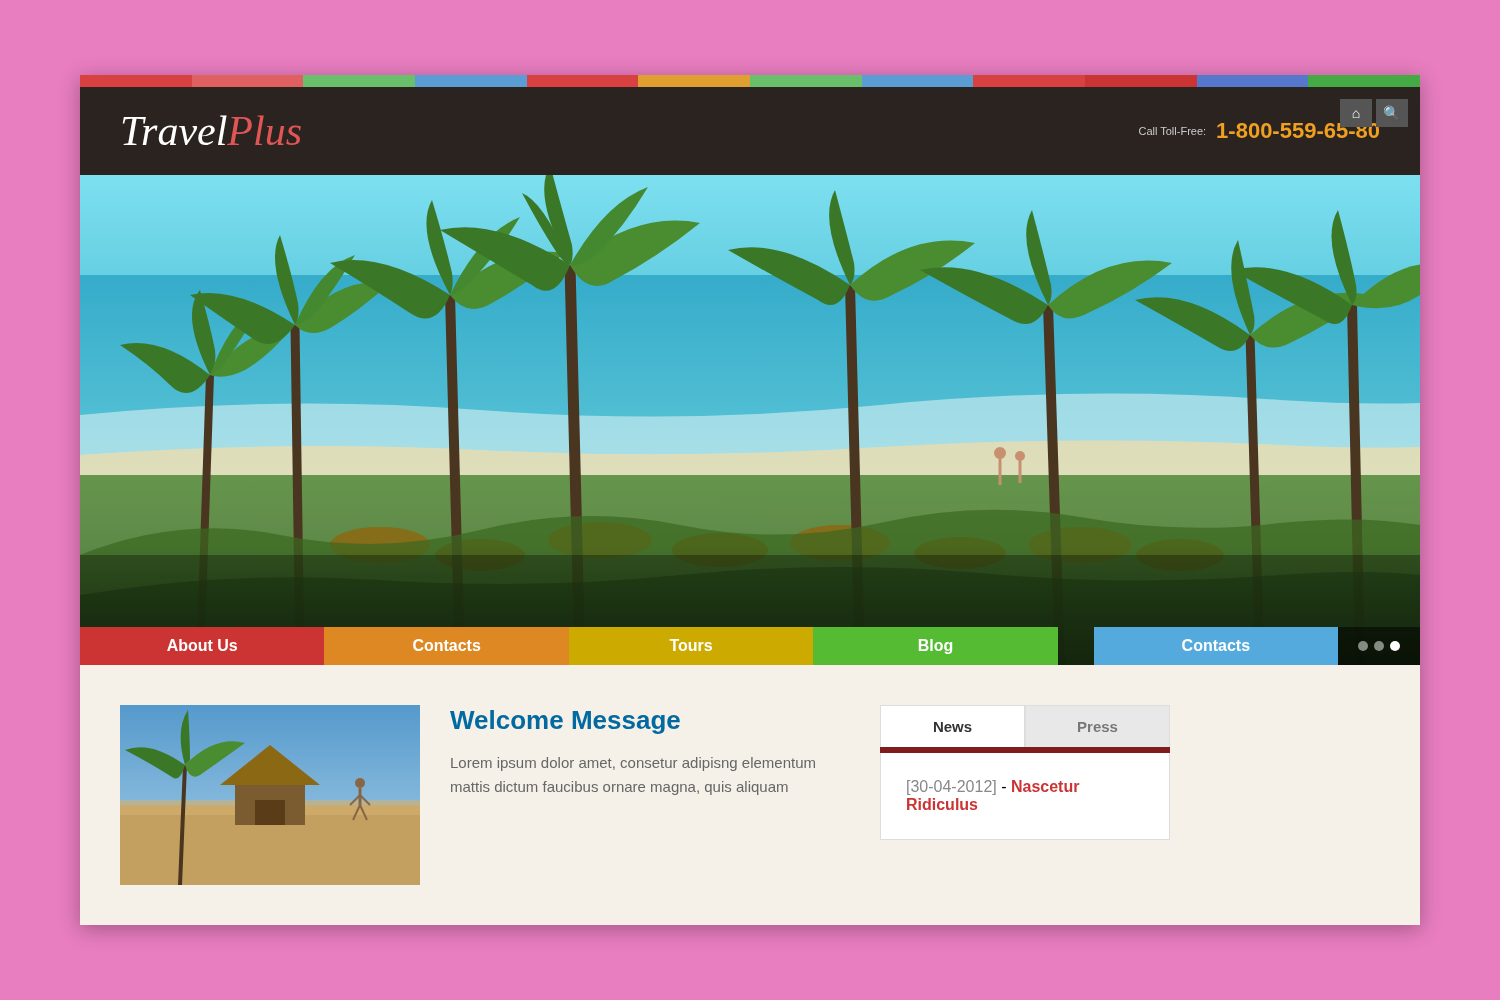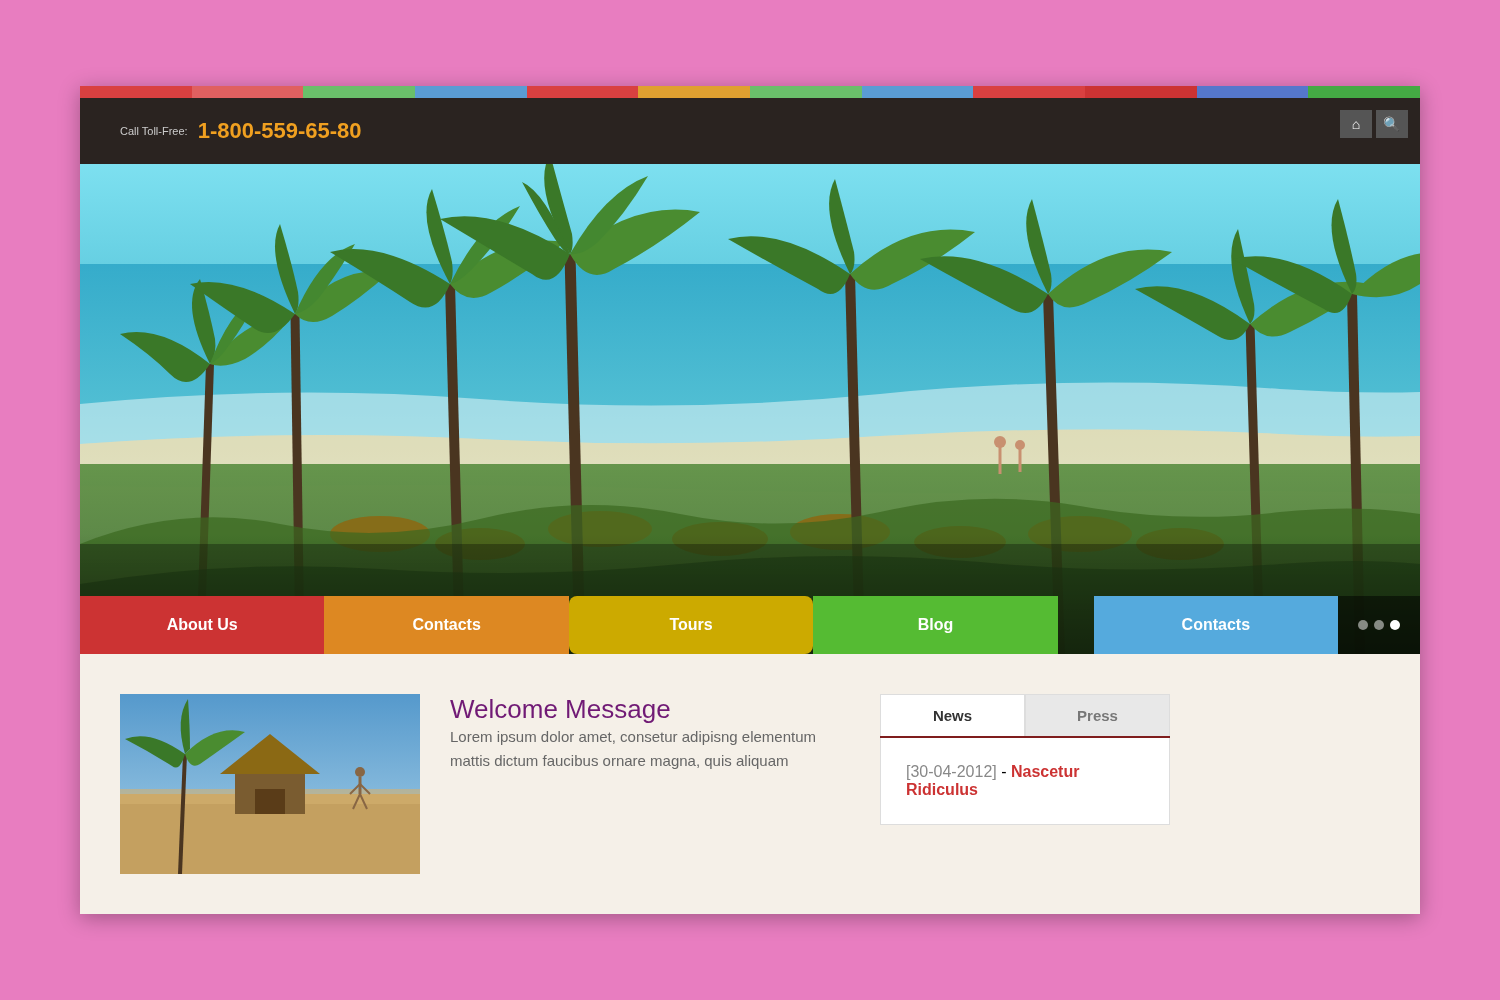--- a/index.html
+++ b/index.html
@@ -104,21 +104,21 @@
       position: absolute;
       bottom: 0;
       left: 0;
       right: 0;
       height: 120px;
       background: linear-gradient(transparent, rgba(0,0,0,0.4));
     }
 
     .nav-item {
       flex: 1;
-      padding: 20px 10px;
+      padding: 10px 10px;
       text-align: center;
       color: #fff;
       font-size: 16px;
       font-weight: bold;
       cursor: pointer;
       text-transform: none;
     }
 
     .nav-dots {
       background: rgba(0,0,0,0.5);
@@ -164,38 +164,39 @@
       background: linear-gradient(180deg, #5599cc 0%, #77aacc 30%, #99bbaa 60%, #ccbb88 80%, #ddcc99 100%);
     }
 
     .welcome-section {
       flex: 1;
       max-width: 400px;
     }
 
     .welcome-title {
       font-size: 26px;
-      font-weight: normal;
-      color: #701a75;
+      font-weight: bold;
+      color: #0369a1;
+      margin-bottom: 15px;
     }
 
     .welcome-text {
       font-size: 15px;
       color: #666;
       line-height: 1.6;
     }
 
     .news-section {
       width: 290px;
       min-width: 290px;
     }
 
     .news-tabs {
       display: flex;
-      border-bottom: 2px solid #7f1d1d;
+      border-bottom: 6px solid #7f1d1d;
     }
 
     .news-tab {
       flex: 1;
       padding: 12px 10px;
       text-align: center;
       font-size: 15px;
       font-weight: bold;
       cursor: pointer;
       background: #fff;
@@ -239,21 +240,21 @@
     .cb-7 { background: #6abf6a; }
     .cb-8 { background: #5a9cd4; }
     .cb-9 { background: #d94040; }
     .cb-10 { background: #cc3333; }
     .cb-11 { background: #5577cc; }
     .cb-12 { background: #44aa44; }
 
     
     .nav-about { background: #cc3333; }
     .nav-services { background: #dd8822; }
-    .nav-tours { background: #ccaa00; border-radius: 8px; }
+    .nav-tours { background: #ccaa00; }
     .nav-blog { background: #55bb33; }
     .nav-contacts { background: #55aadd; margin-left: 36px; }
 
     
     .hero-scene {
       position: absolute;
       inset: 0;
       width: 100%;
       height: 100%;
     }
@@ -282,20 +283,23 @@
 
     <div class="header-icons">
       <button class="header-icon-btn">
         <span>⌂</span>
       </button>
       <button class="header-icon-btn">
         <span>🔍</span>
       </button>
     </div>
 
+    <div class="logo">
+      <span class="logo-travel">Travel</span><span class="logo-plus">Plus</span>
+    </div>
 
     <div class="phone-section">
       <span class="phone-label">Call Toll-Free:</span>
       <span class="phone-number">1-800-559-65-80</span>
     </div>
   </div>
 
   <div class="hero-section">
     <svg class="hero-scene" viewBox="0 0 1340 490" preserveAspectRatio="xMidYMid slice" xmlns="http://www.w3.org/2000/svg">
 

